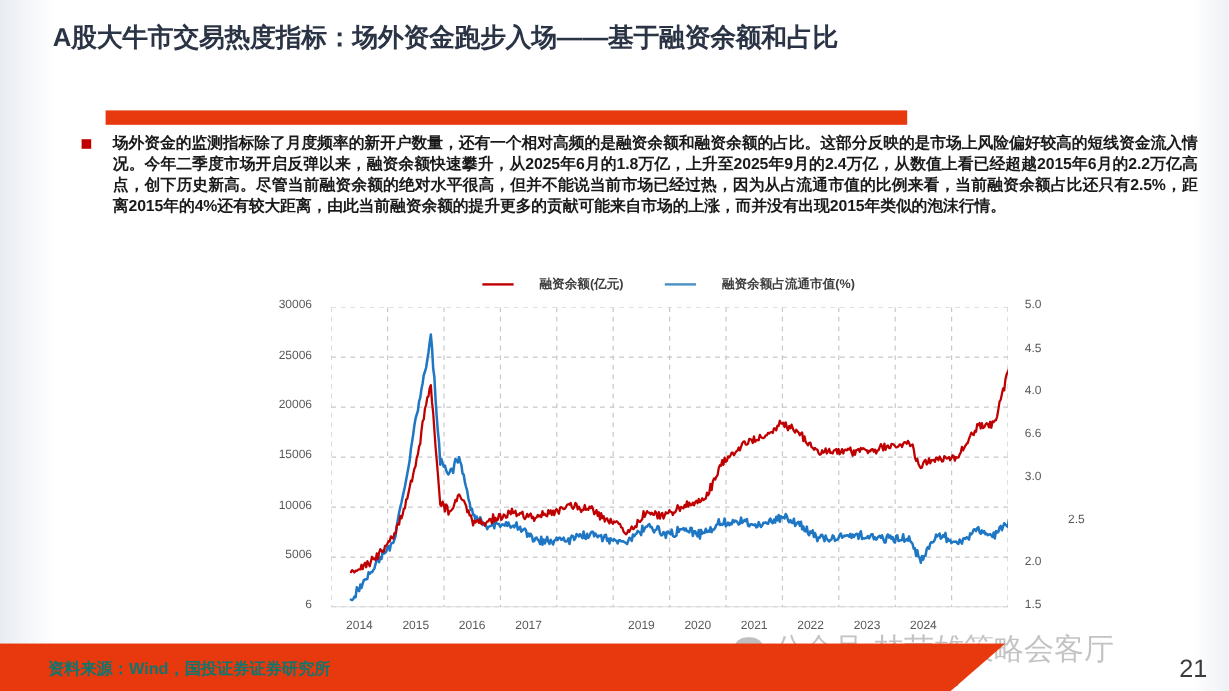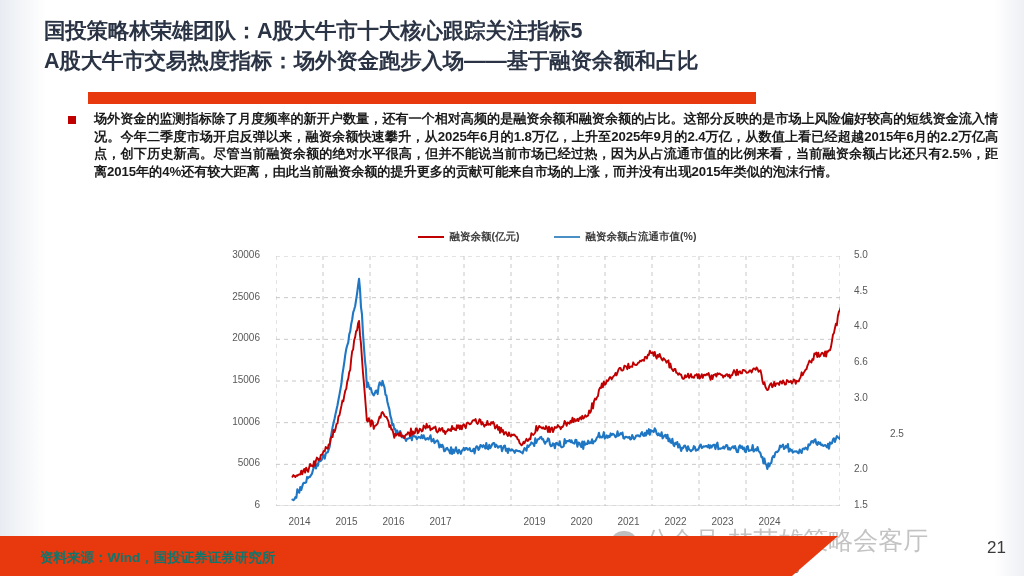--- a/index.html
+++ b/index.html
@@ -56,21 +56,21 @@
   }
 
   
   .chart-wrap{
     position:absolute;left:212px;top:226px;width:690px;height:310px;
   }
   .legend{
     position:absolute;left:0;top:0;width:690px;height:22px;
     display:flex;justify-content:center;align-items:center;gap:34px;
   }
-  .legend-item{display:flex;align-items:center;gap:6px;}
+  .legend-item{display:flex;align-items:center;gap:22px;}
   .legend-swatch{display:block;width:26px;height:2.5px;}
   .legend-label{font-size:10.5px;color:#3d3d3d;font-weight:bold;white-space:nowrap;}
 
   .plot-frame{
     position:absolute;left:0;top:30px;width:690px;height:250px;
   }
   .axis-left,.axis-right{
     position:absolute;top:0;width:56px;height:250px;
   }
   .axis-left{left:0;}
@@ -122,32 +122,31 @@
   .footer-bar{
     position:absolute;left:0;bottom:0;width:838px;height:40px;
     background:#e8380d;
     clip-path:polygon(0 0,838px 0,792px 40px,0 40px);
   }
   .footer-text{
     position:absolute;left:40px;bottom:9px;
     font-size:13.5px;font-weight:bold;color:#0f766e;white-space:nowrap;
   }
   .page-number{
-    position:absolute;right:18px;bottom:18px;
-    font-size:17px;color:#3a3a3a;font-weight:normal;
+    position:absolute;right:18px;bottom:6px;
+    font-size:21px;color:#3a3a3a;font-weight:normal;
   }
 </style>
 </head>
 <body>
 
 <div class="edge-wash"></div>
 <div class="edge-wash-r"></div>
 
 <div class="title-block">
-  <span class="title-line">国投策略林荣雄团队：A股大牛市十大核心跟踪关注指标5</span>
   <span class="title-line">A股大牛市交易热度指标：场外资金跑步入场——基于融资余额和占比</span>
 </div>
 
 <div class="title-rule"></div>
 
 <div class="bullet-row">
   <span class="bullet-marker"></span>
   <div class="bullet-text">场外资金的监测指标除了月度频率的新开户数量，还有一个相对高频的是融资余额和融资余额的占比。这部分反映的是市场上风险偏好较高的短线资金流入情况。今年二季度市场开启反弹以来，融资余额快速攀升，从2025年6月的1.8万亿，上升至2025年9月的2.4万亿，从数值上看已经超越2015年6月的2.2万亿高点，创下历史新高。尽管当前融资余额的绝对水平很高，但并不能说当前市场已经过热，因为从占流通市值的比例来看，当前融资余额占比还只有2.5%，距离2015年的4%还有较大距离，由此当前融资余额的提升更多的贡献可能来自市场的上涨，而并没有出现2015年类似的泡沫行情。</div>
 </div>
 

